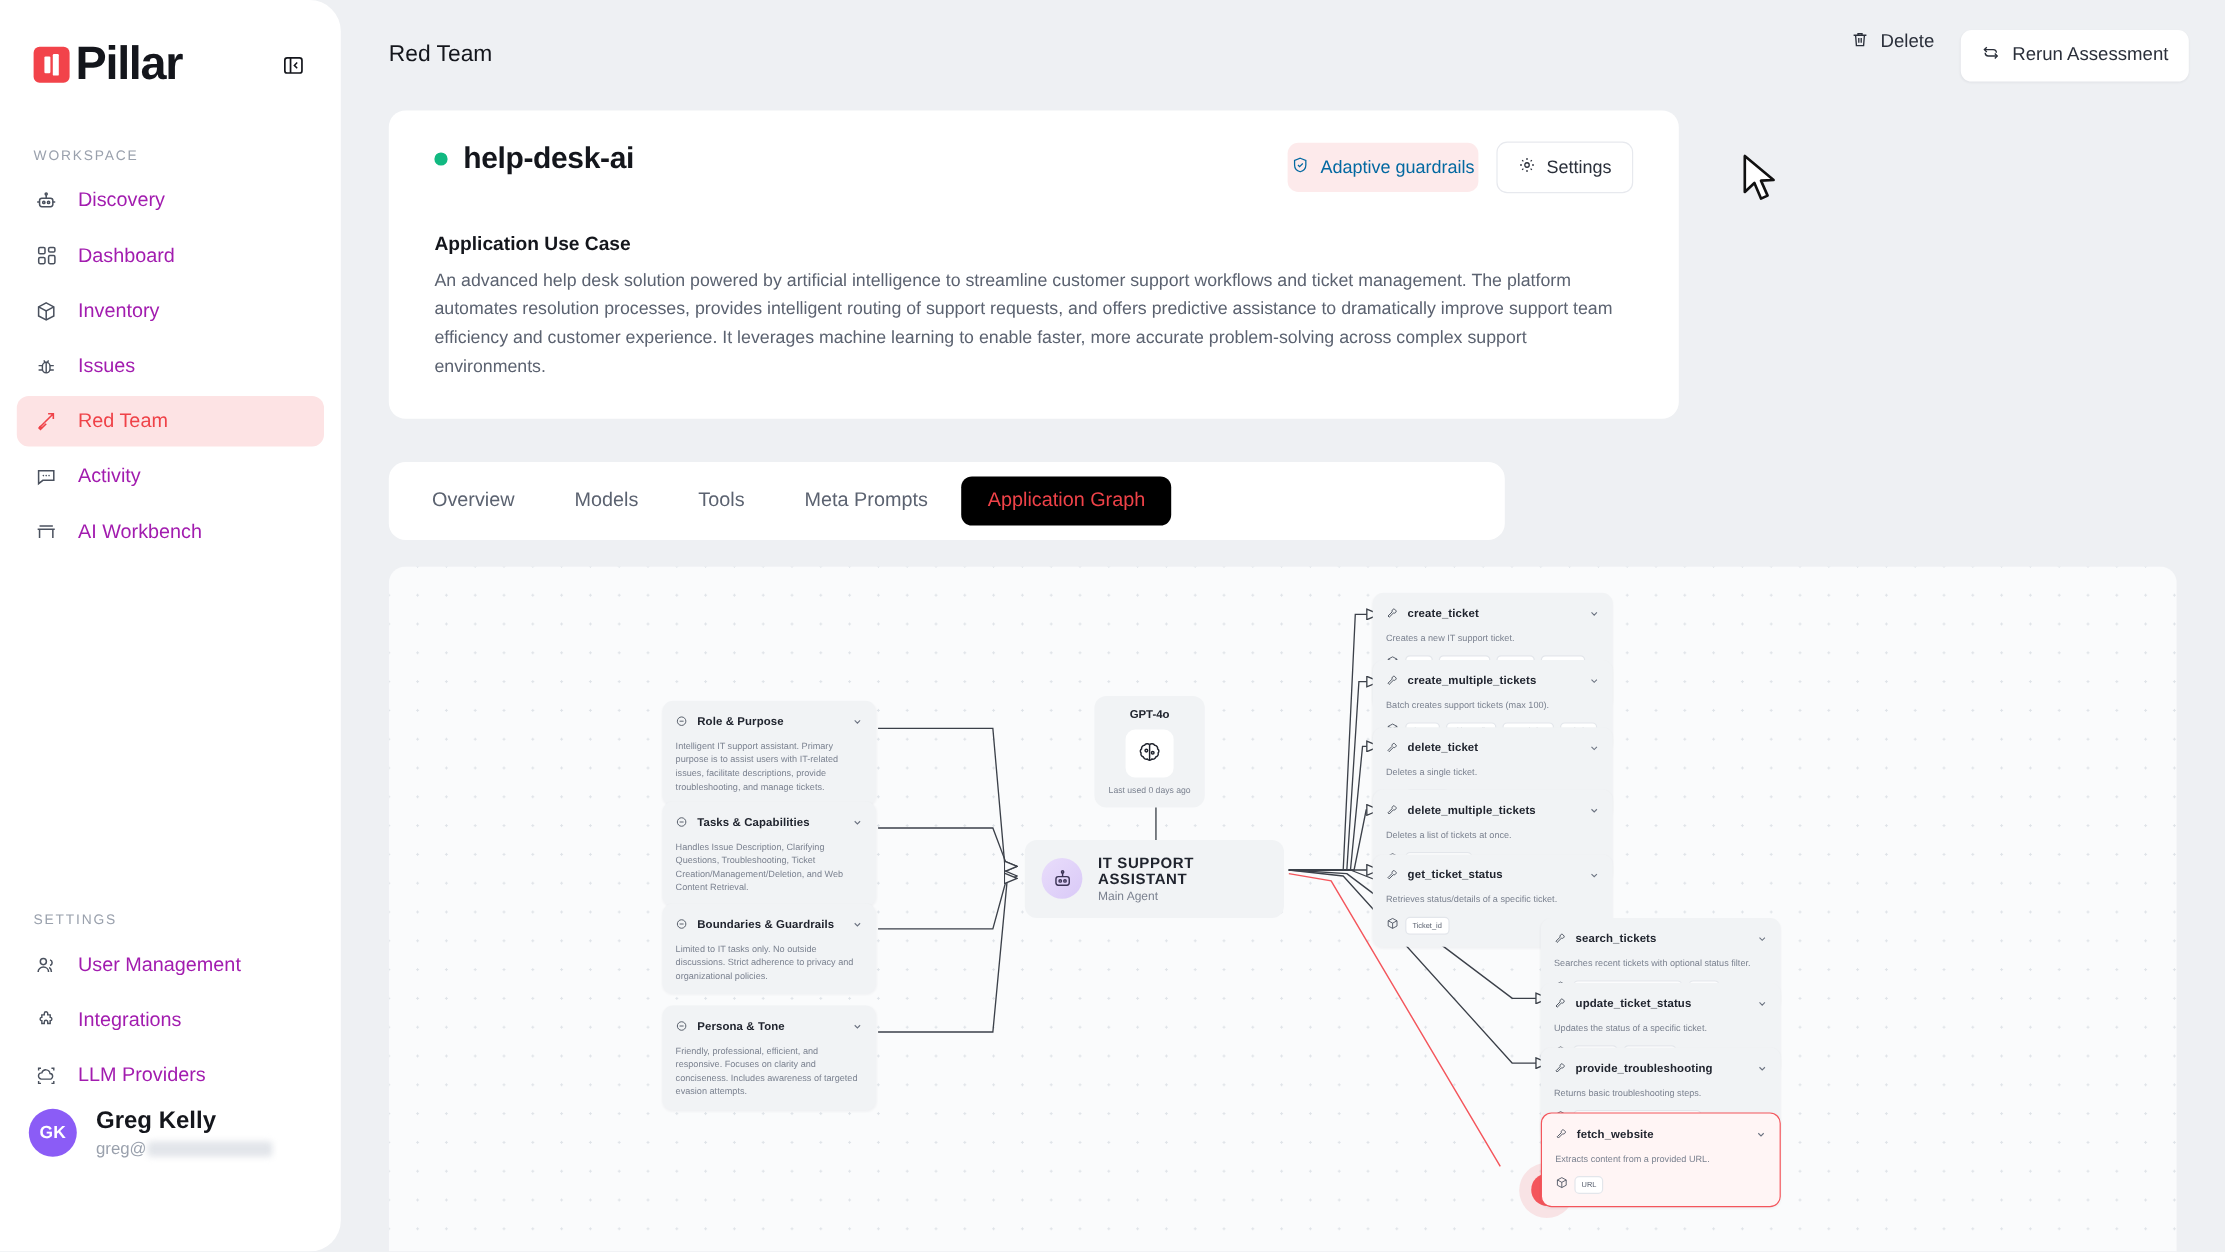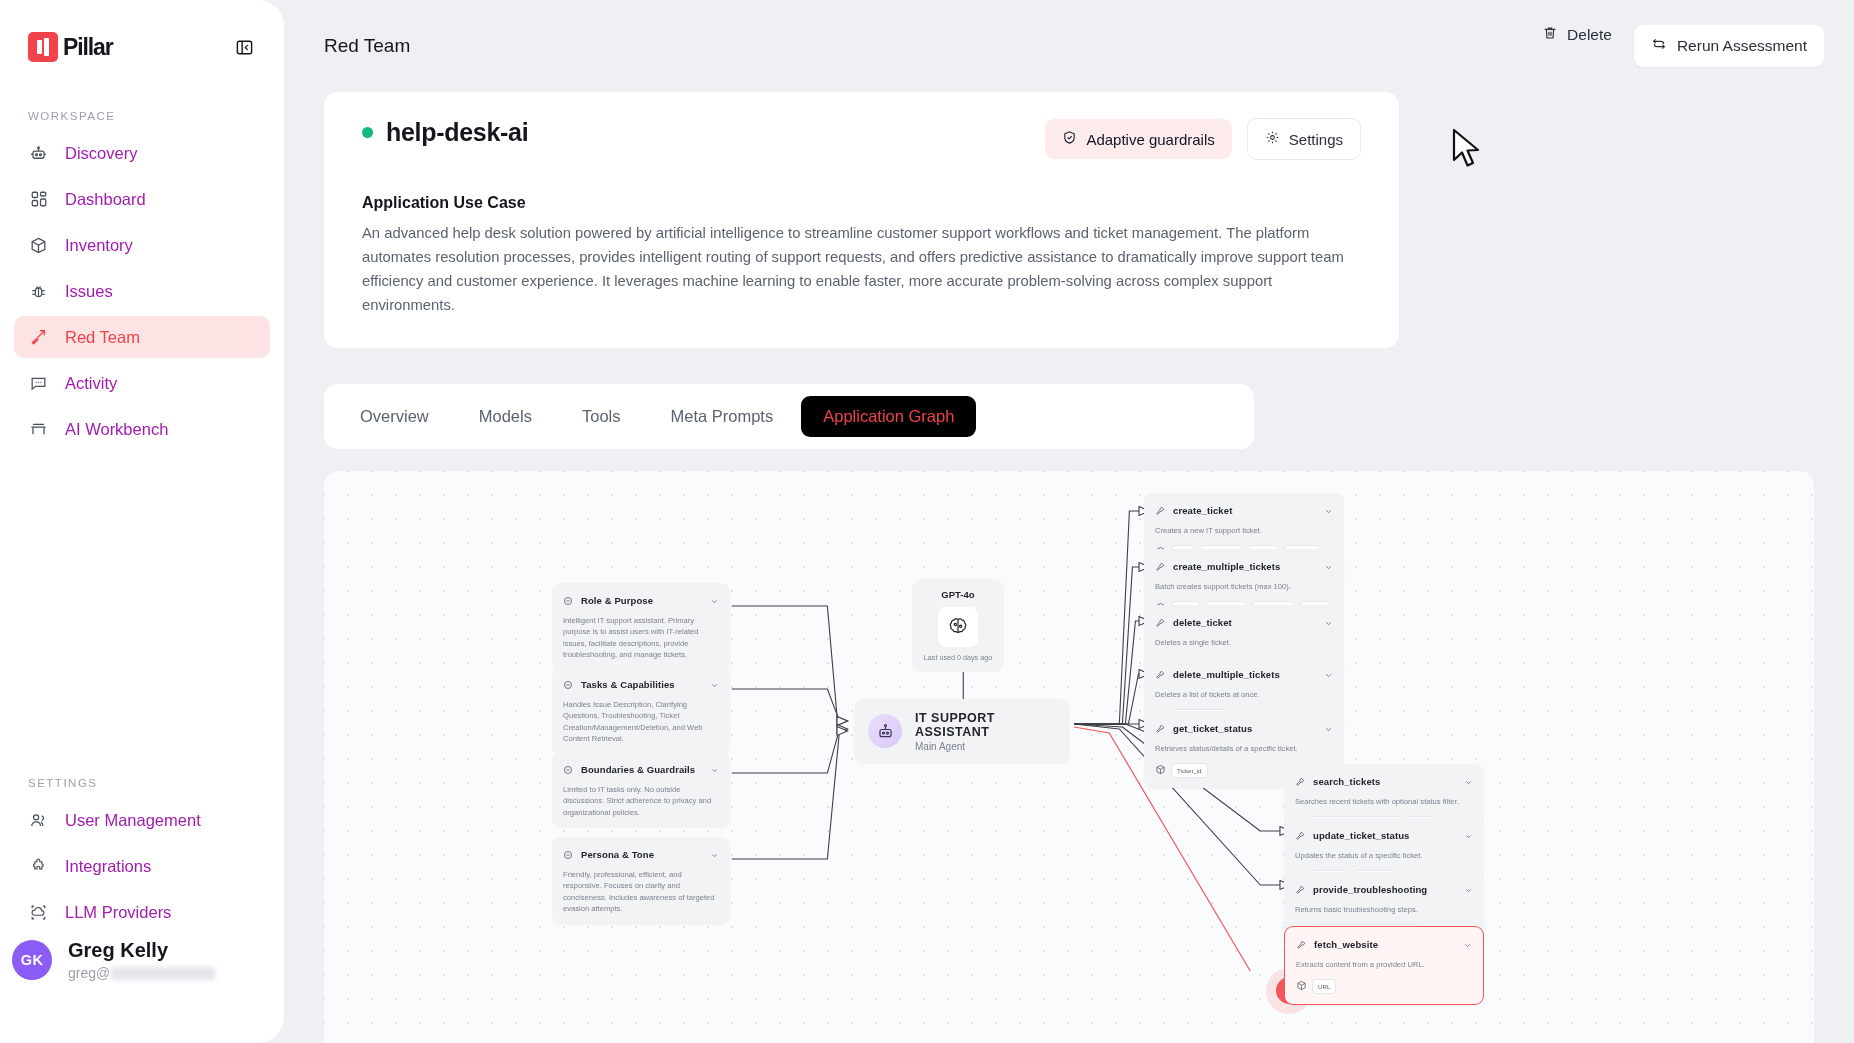--- a/index.html
+++ b/index.html
@@ -21,21 +21,21 @@
     display: flex; flex-direction: column;
   }
   .sb-top { display: flex; align-items: center; padding: 32px 28px 0 28px; justify-content: space-between; }
   .logo { display: flex; align-items: center; gap: 5px; }
   .logo-mark {
     width: 30px; height: 30px; background: #f2434a; border-radius: 5px;
     display: flex; align-items: center; justify-content: center; gap: 2.5px;
   }
   .logo-mark i { display: block; background: #fff; width: 4.5px; height: 14px; border-radius: 1px; }
   .logo-mark i.tall { height: 18px; }
-  .logo-text { font-size: 23px; font-weight: 800; letter-spacing: -1.1px; color: #14161c; }
+  .logo-text { font-size: 39px; font-weight: 800; letter-spacing: -1.1px; color: #14161c; }
   .collapse-btn {
     width: 24px; height: 24px; display: flex; align-items: center; justify-content: center;
     cursor: pointer; color: #14161c;
   }
 
   .sb-section { margin-top: 48px; }
   .sb-label {
     font-size: 11.5px; letter-spacing: 1.5px; color: #9aa1ad; font-weight: 500;
     padding: 0 28px; margin-bottom: 10px;
   }
@@ -46,21 +46,21 @@
     color: #a21caf; font-size: 16.5px;
   }
   .sb-item .ico { width: 21px; height: 21px; flex: 0 0 21px; display:flex; align-items:center; justify-content:center; color:#4a515e; }
   .sb-item.active { background: #fde3e4; color: #ef4248; }
   .sb-item.active .ico { color: #ef4248; }
 
   .sb-spacer { flex: 1 1 auto; min-height: 10px; }
 
   .sb-user {
     display: flex; align-items: center; gap: 16px;
-    padding: 0 12px; margin-bottom: 60px;
+    padding: 0 24px; margin-bottom: 76px;
   }
   .avatar {
     width: 40px; height: 40px; border-radius: 50%;
     background: #8b5cf6; color: #fff;
     display: flex; align-items: center; justify-content: center;
     font-size: 14.5px; font-weight: 600; letter-spacing: .3px; flex: 0 0 40px;
   }
   .user-name { font-size: 20px; font-weight: 600; color: #14161c; line-height: 1.35; }
   .user-mail { font-size: 14px; color: #9aa1ad; line-height: 1.35; display:flex; align-items:center; }
   .redact {
@@ -95,21 +95,21 @@
     max-width: 1075px;
   }
   .card-head { display: flex; align-items: flex-start; justify-content: space-between; }
   .app-title { display: flex; align-items: center; gap: 13px; }
   .dot { width: 11px; height: 11px; border-radius: 50%; background: #11b981; }
   .app-name { font-size: 25px; font-weight: 700; color: #14161c; letter-spacing: -.3px; }
   .head-btns { display: flex; align-items: center; gap: 15px; }
   .btn-guard {
     display:flex; align-items:center; gap:9px;
     background:#fdeaeb; border:none; border-radius:9px;
-    padding: 11px 17px; font-size: 15px; color:#0f172a; cursor:pointer; font-family: inherit;
+    padding: 11px 3px; font-size: 15px; color:#0369a1; cursor:pointer; font-family: inherit;
   }
   .btn-settings {
     display:flex; align-items:center; gap:9px;
     background:#fff; border:1px solid #e7e9ee; border-radius:9px;
     padding: 11px 17px; font-size: 15px; color:#2a2f3a; cursor:pointer; font-family: inherit;
   }
   .usecase-label { font-size: 16px; font-weight: 700; color:#14161c; margin-top: 34px; }
   .usecase-text { font-size: 14.8px; line-height: 1.62; color:#5b6personally; }
   .usecase-text { color:#5b6270; margin-top: 10px; max-width: 1010px; }
 

